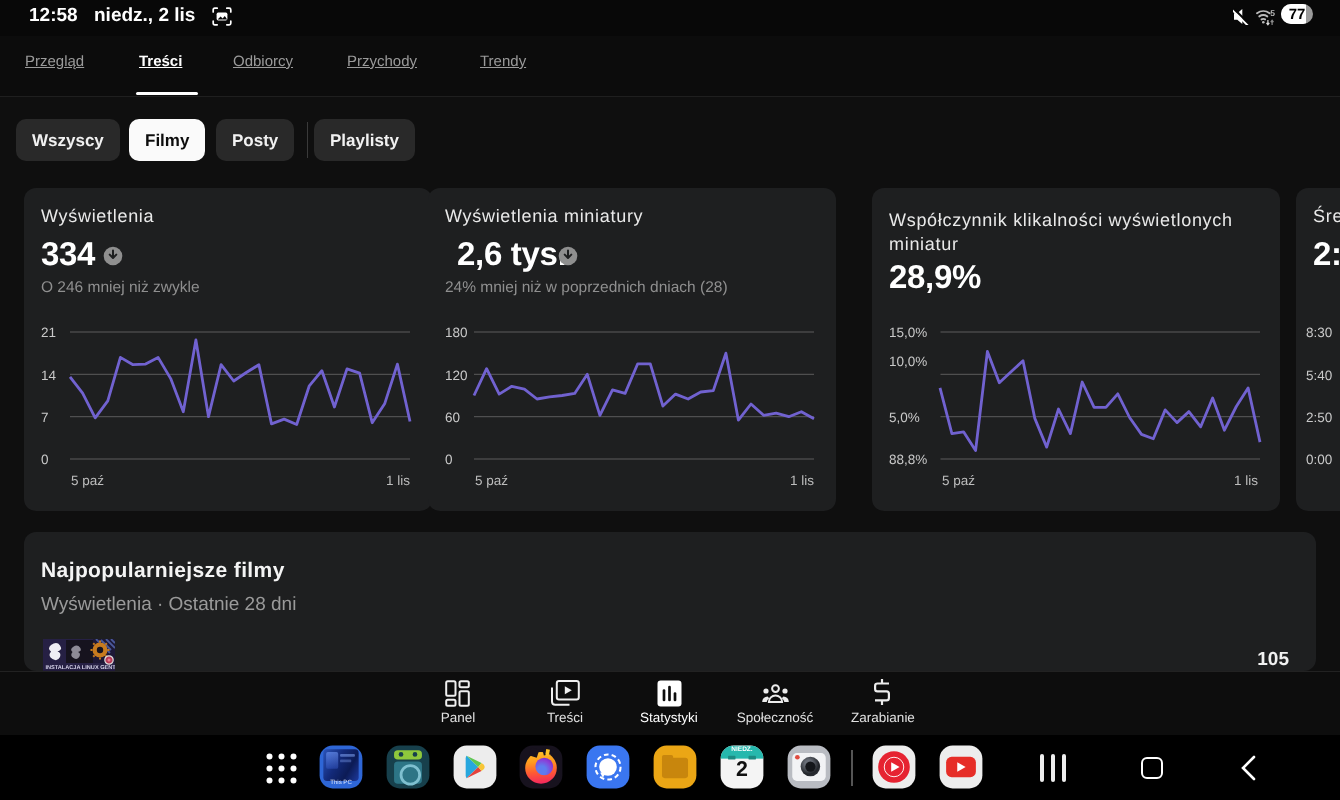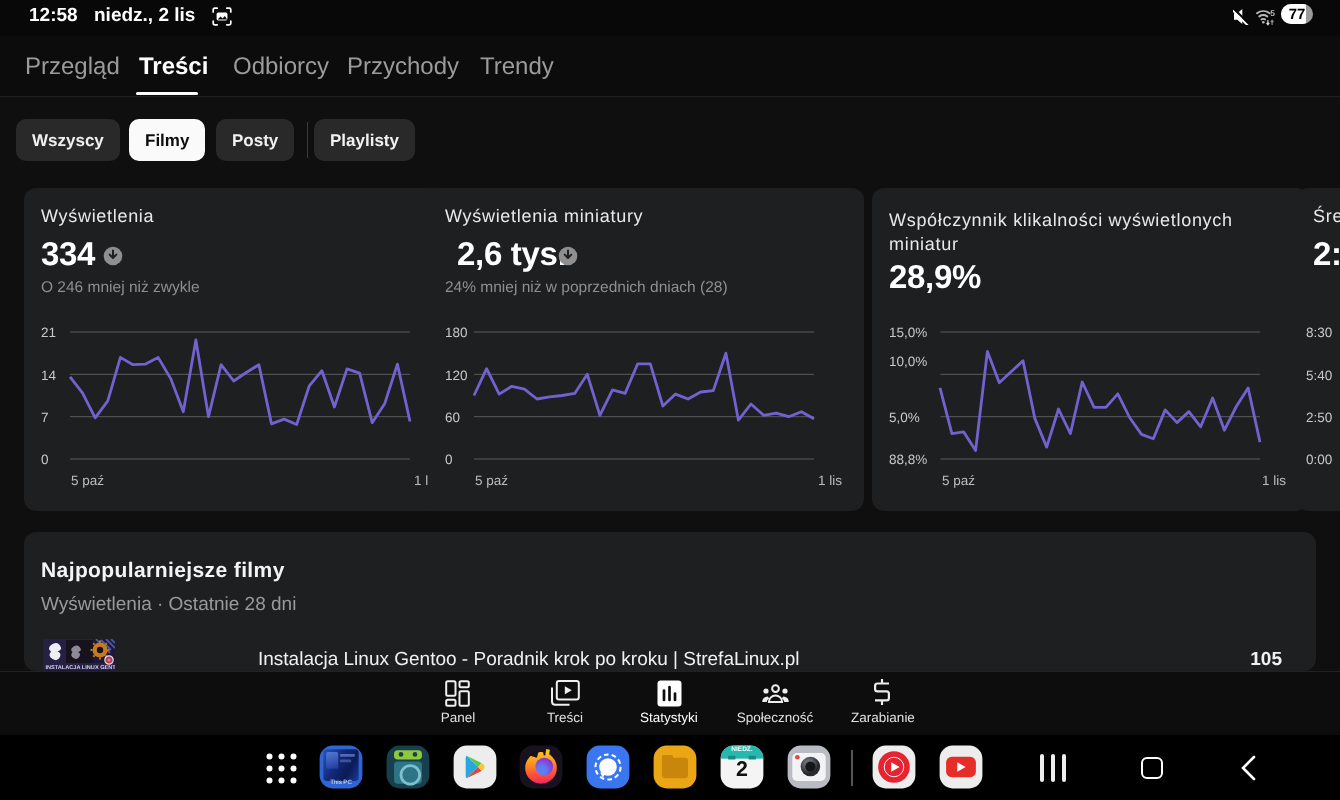--- a/index.html
+++ b/index.html
@@ -4,29 +4,29 @@
 <style>
   html,body{margin:0;padding:0;}
   *{-webkit-font-smoothing:antialiased;text-rendering:geometricPrecision;}
   body{width:1340px;height:800px;background:#0f0f0f;font-family:"Liberation Sans",sans-serif;position:relative;overflow:hidden;}
   .abs{position:absolute;}
   
   #statusbar{left:0;top:0;width:1340px;height:36px;background:#080808;}
   .sbtext{color:#fff;font-weight:bold;font-size:19px;top:5px;}
   
   #tabs{left:0;top:36px;width:1340px;height:60px;background:#0c0c0c;border-bottom:1px solid #1f1f1f;}
-  .tab{top:53px;font-size:24px;color:#9b9b9b;}
+  .tab{top:53px;font-size:15px;color:#9b9b9b;text-decoration:underline;}
   .tab.active{color:#fff;font-weight:bold;}
   #tabline{left:136px;top:92px;width:62px;height:3px;background:#fff;border-radius:2px;}
   
   .chip{top:119px;height:42px;line-height:43px;background:#292929;color:#f1f1f1;border-radius:10px;font-size:17px;font-weight:bold;padding:0 16px;}
   .chip.sel{background:#fafafa;color:#0d0d0d;}
   #chipdiv{left:307px;top:122px;width:1px;height:36px;background:#3a3a3a;}
   
-  .card{top:188px;width:408px;height:323px;background:#1e1f20;border-radius:12px;overflow:hidden;padding-left:28px;}
+  .card{top:188px;width:408px;height:323px;background:#1e1f20;border-radius:12px;overflow:hidden;}
   .ctitle{left:17px;color:#e9e9e9;font-size:18px;line-height:24px;letter-spacing:0.7px;}
   .cnum{left:17px;color:#fff;font-size:33px;font-weight:bold;letter-spacing:-0.3px;}
   .csub{left:17px;color:#8f8f8f;font-size:15.5px;}
   .ylab{color:#c9c9c9;font-size:13.5px;}
   .xlab{color:#bdbdbd;font-size:13.5px;top:285px;}
   .dlicon{width:20px;height:20px;}
   
   #seccard{left:24px;top:532px;width:1292px;height:139px;background:#1e1f20;border-radius:12px;overflow:hidden;}
   
   #appnav{left:0;top:671px;width:1340px;height:64px;background:#0d0d0d;border-top:1px solid #222;}
@@ -193,22 +193,21 @@
           <line x1="5.4" y1="-5.4" x2="6.8" y2="-6.8"></line>
         </g>
     </g>
     <g transform="translate(66,21)">
       <circle r="4.2" fill="#b83a56" stroke="#ddd" stroke-width="1.2"></circle>
         <circle r="1.5" fill="#e87a90"></circle>
     </g>
     <text x="2.5" y="29.5" font-size="5.6" font-weight="bold" fill="#d5d2e8" font-family="Liberation Sans">INSTALACJA LINUX GENTOO</text>
     <rect x="0" y="31.5" width="72" height="9.5" fill="#1a1530"></rect>
   </svg>
-  <div class="abs" style="left:234px;top:117px;font-size:19px;color:#f1f1f1;">Instalacja Linux Gentoo - Poradnik krok po kroku | StrefaLinux.pl</div>
-  <div class="abs" style="right:34px;top:117px;font-size:19px;font-weight:bold;color:#f1f1f1;margin-left:35px;">105</div>
+  <div class="abs" style="right:27px;top:117px;font-size:19px;font-weight:bold;color:#f1f1f1;margin-left:35px;">105</div>
 </div>
 
 <div class="abs" id="appnav"></div>
 <svg class="abs" style="left:445px;top:680px;" width="25" height="27" viewBox="0 0 25 27">
   <g fill="none" stroke="#efefef" stroke-width="2">
       <rect x="1.2" y="1.2" width="9.3" height="14.6" rx="1.5"></rect>
       <rect x="1.2" y="19.8" width="9.3" height="6" rx="1.5"></rect>
       <rect x="14.5" y="1.2" width="9.3" height="6" rx="1.5"></rect>
       <rect x="14.5" y="11.2" width="9.3" height="14.6" rx="1.5"></rect>
     </g>

